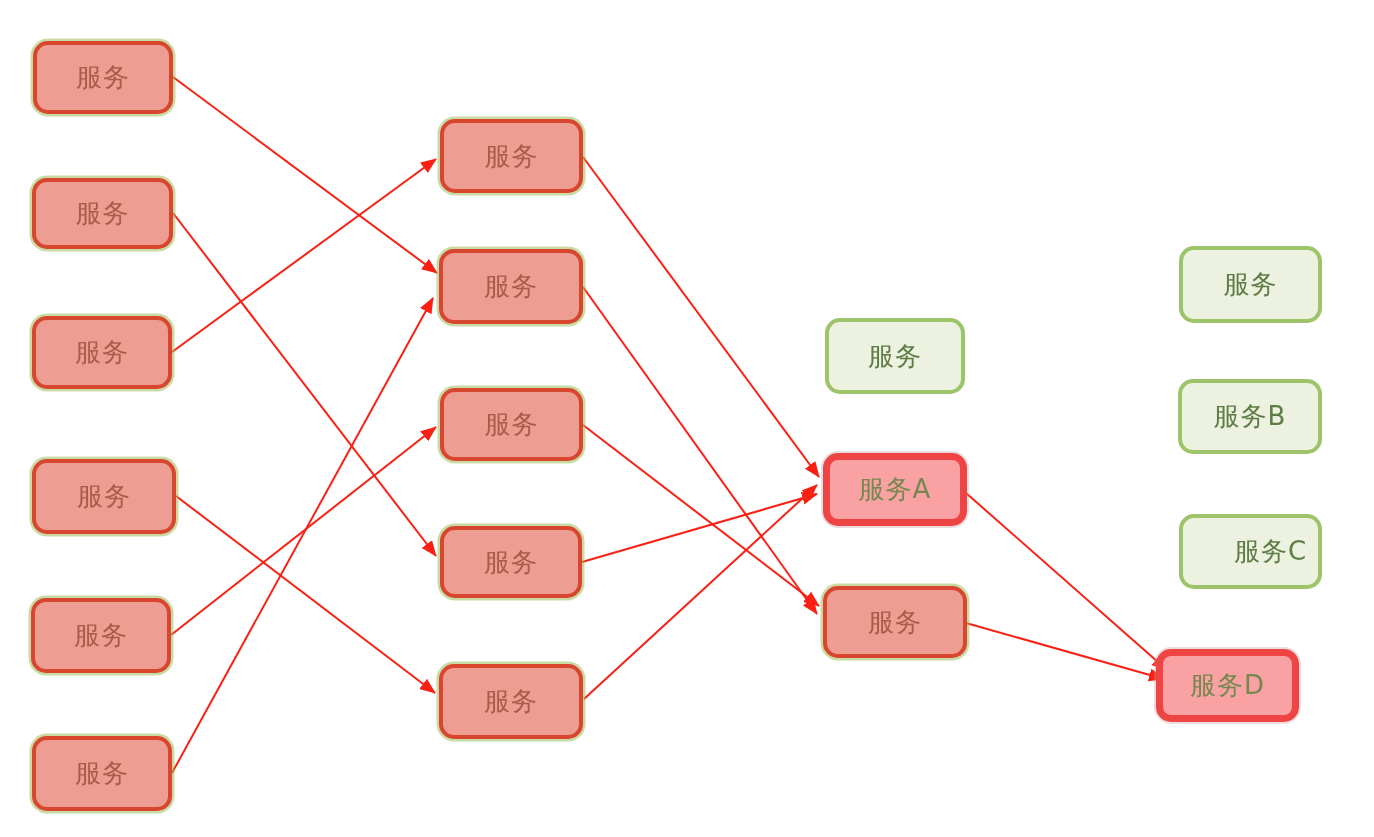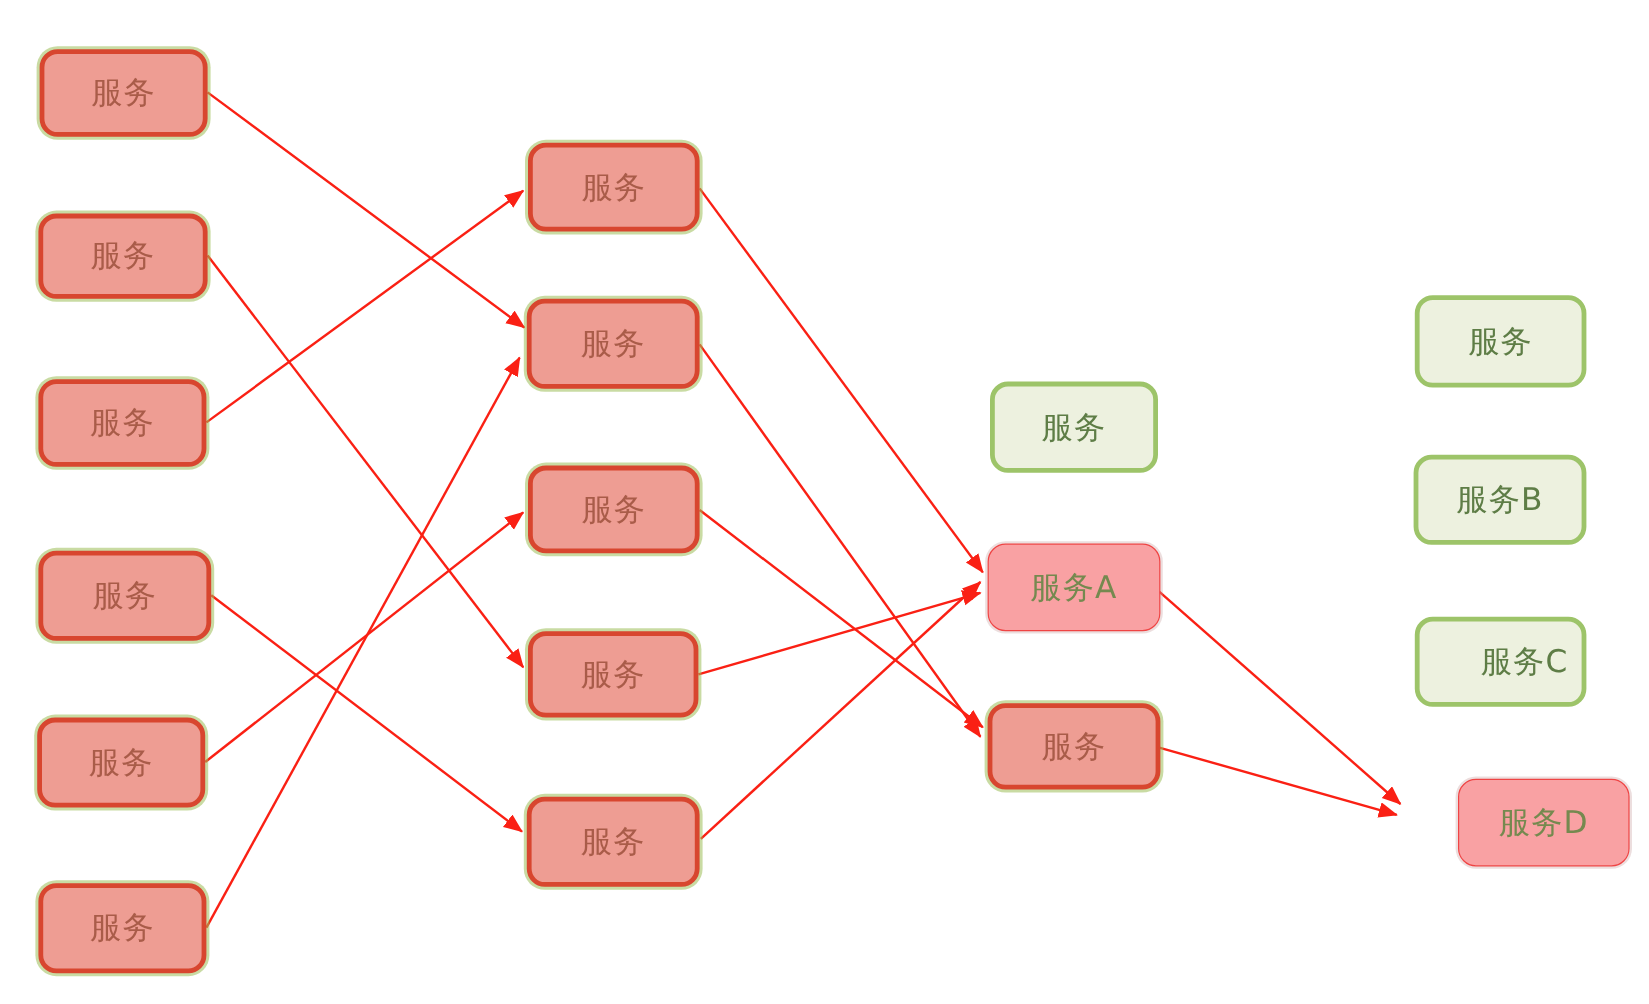--- a/index.html
+++ b/index.html
@@ -36,21 +36,21 @@
     user-select: none;
   }
   .node.style-red {
     background: #EE9D93;
     border: 4px solid #D8462F;
     color: #A95C49;
     box-shadow: 0 0 0 2.5px rgba(156,190,88,0.55);
   }
   .node.style-pink {
     background: #F9A1A3;
-    border: 1px solid #ef4444;
+    border: 7px solid #ef4444;
     color: #75894F;
     box-shadow: 0 0 0 2px rgba(200,160,160,0.35);
   }
   .node.style-green {
     background: #EDF1DF;
     border: 4px solid #9DC469;
     color: #5E7D46;
     box-shadow: none;
   }
   .node .label {
@@ -128,17 +128,17 @@
       </div>
       <div class="node style-green" style="left: 1179px; top: 230px; width: 143px; height: 77px;">
         <span class="label">服务</span>
       </div>
       <div class="node style-green" style="left: 1178px; top: 363px; width: 144px; height: 75px;">
         <span class="label">服务B</span>
       </div>
       <div class="node style-green" style="left: 1179px; top: 498px; width: 143px; height: 75px; padding-left: 40px;">
         <span class="label">服务C</span>
       </div>
-      <div class="node style-pink" style="left: 1215px; top: 633px; width: 143px; height: 73px;">
+      <div class="node style-pink" style="left: 1156px; top: 633px; width: 143px; height: 73px;">
         <span class="label">服务D</span>
       </div>
     </div>
 </div>
 
 </body></html>

